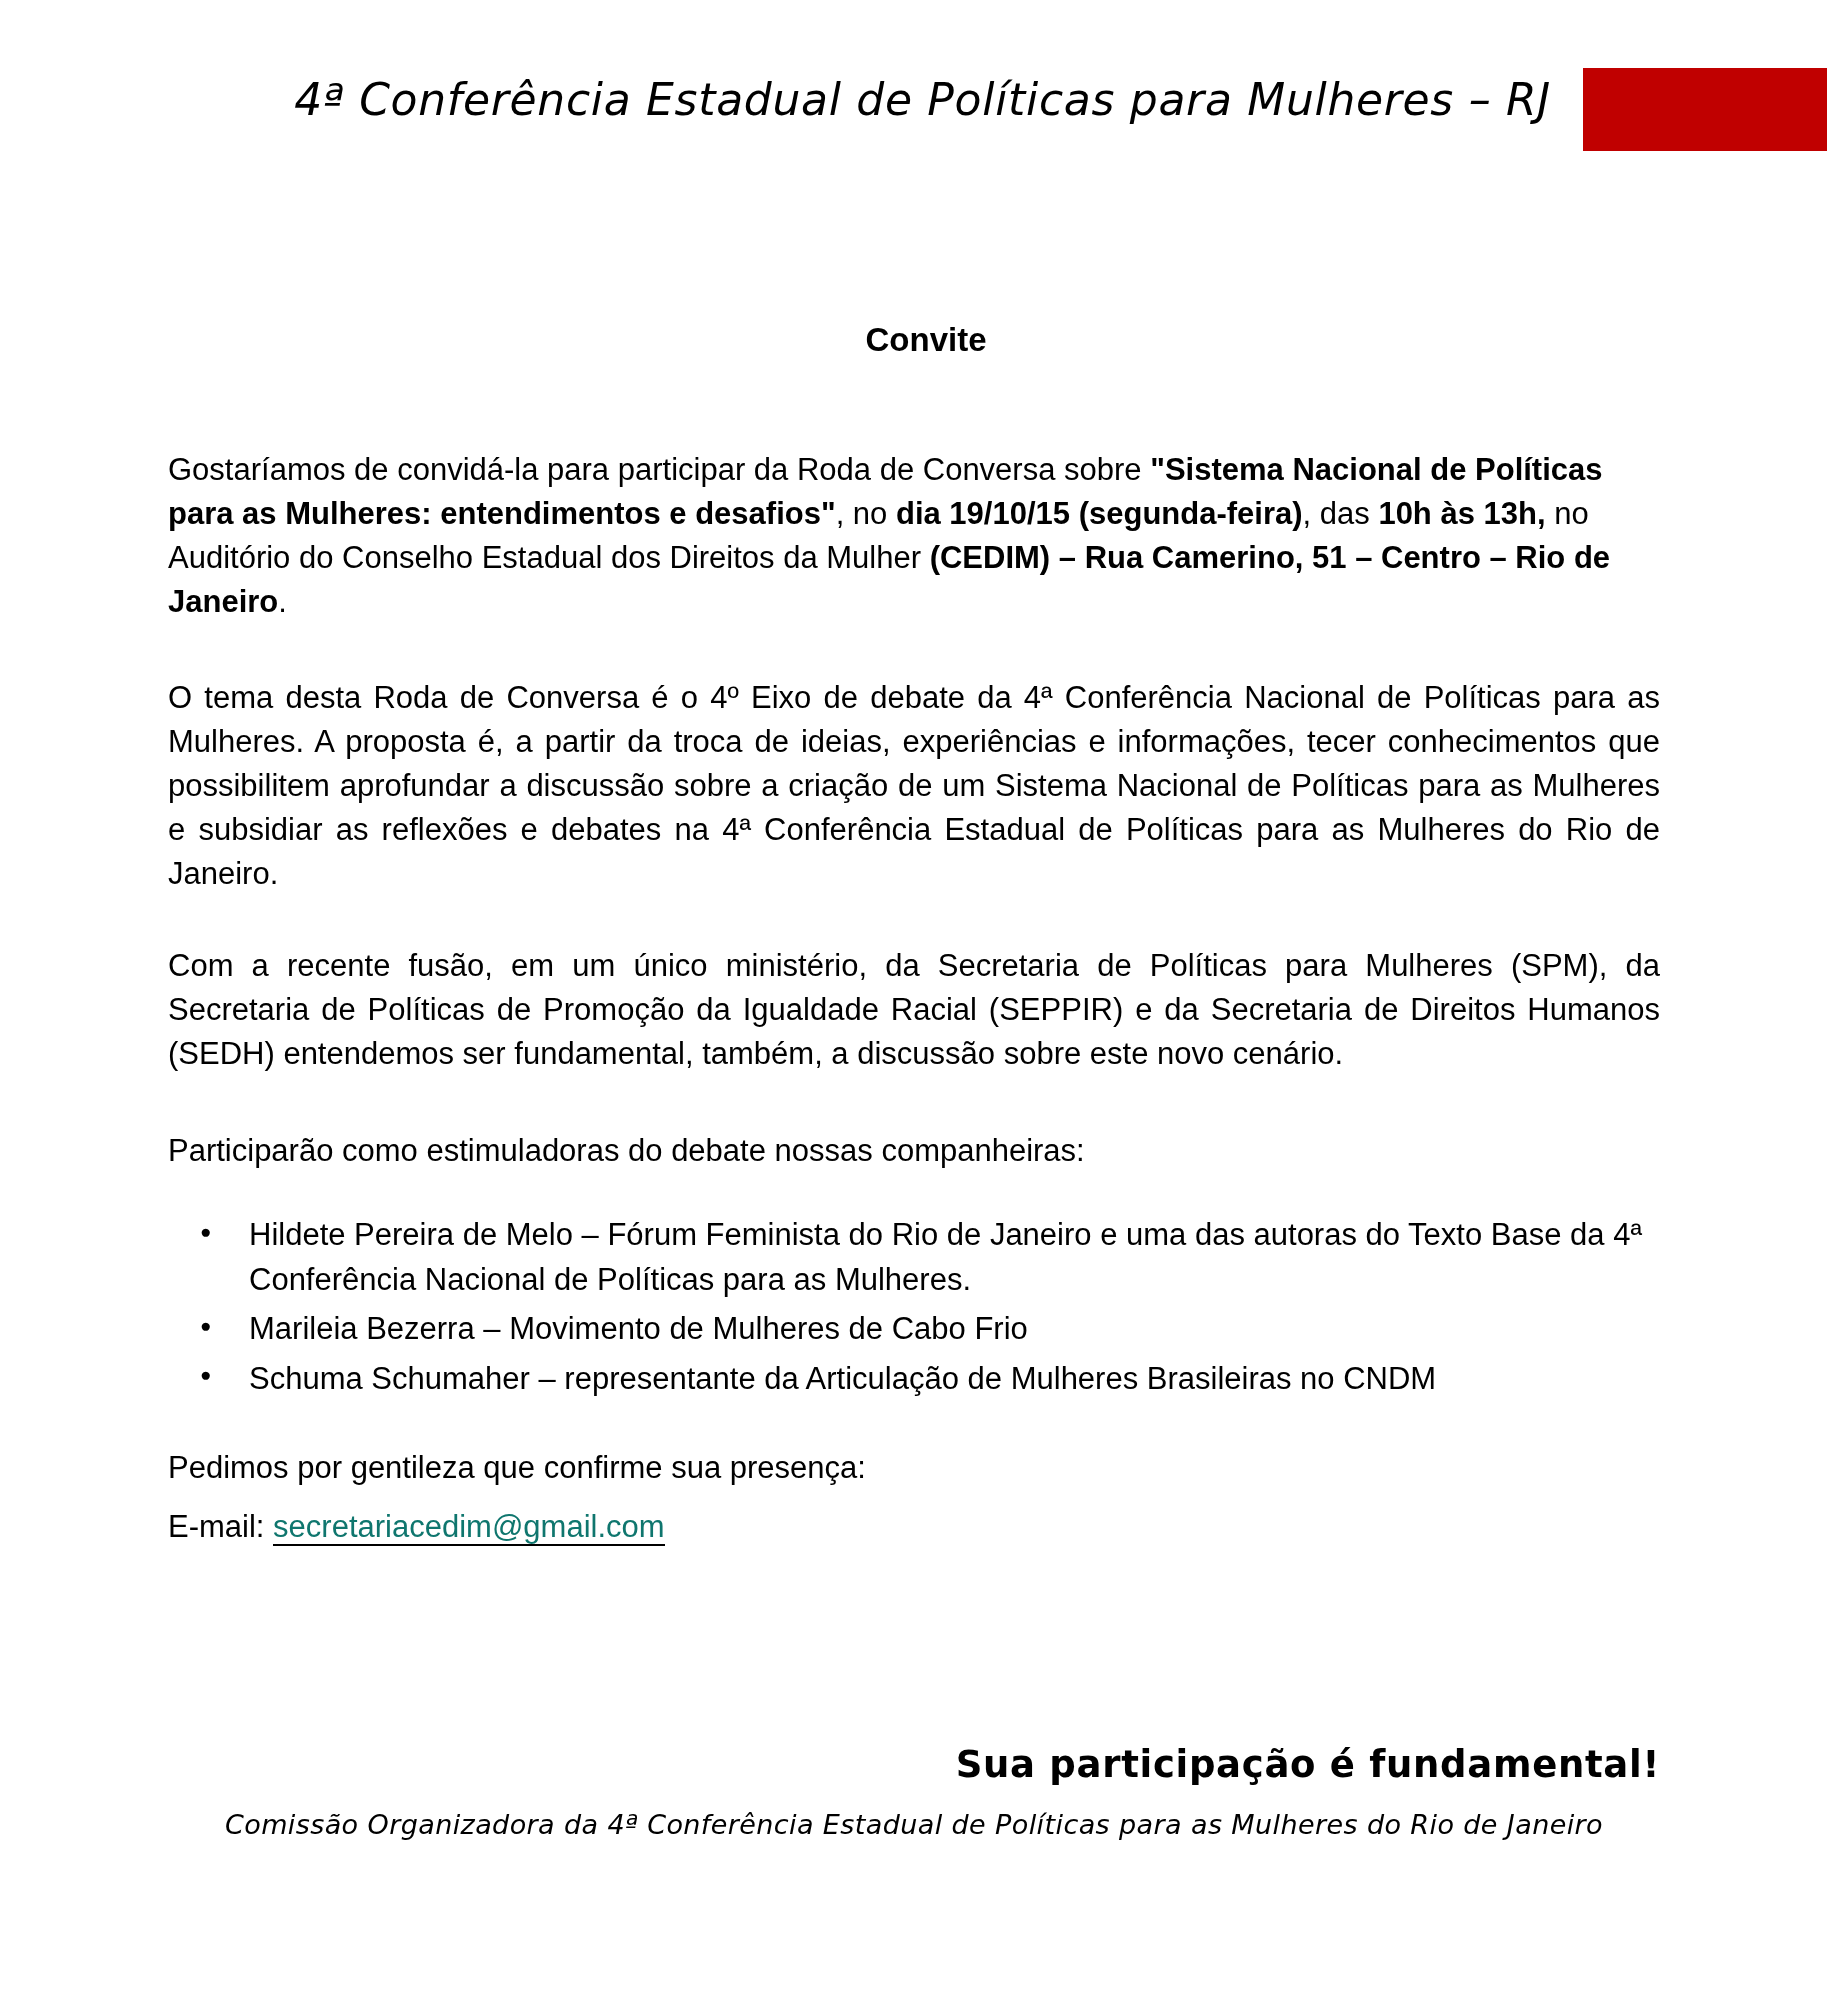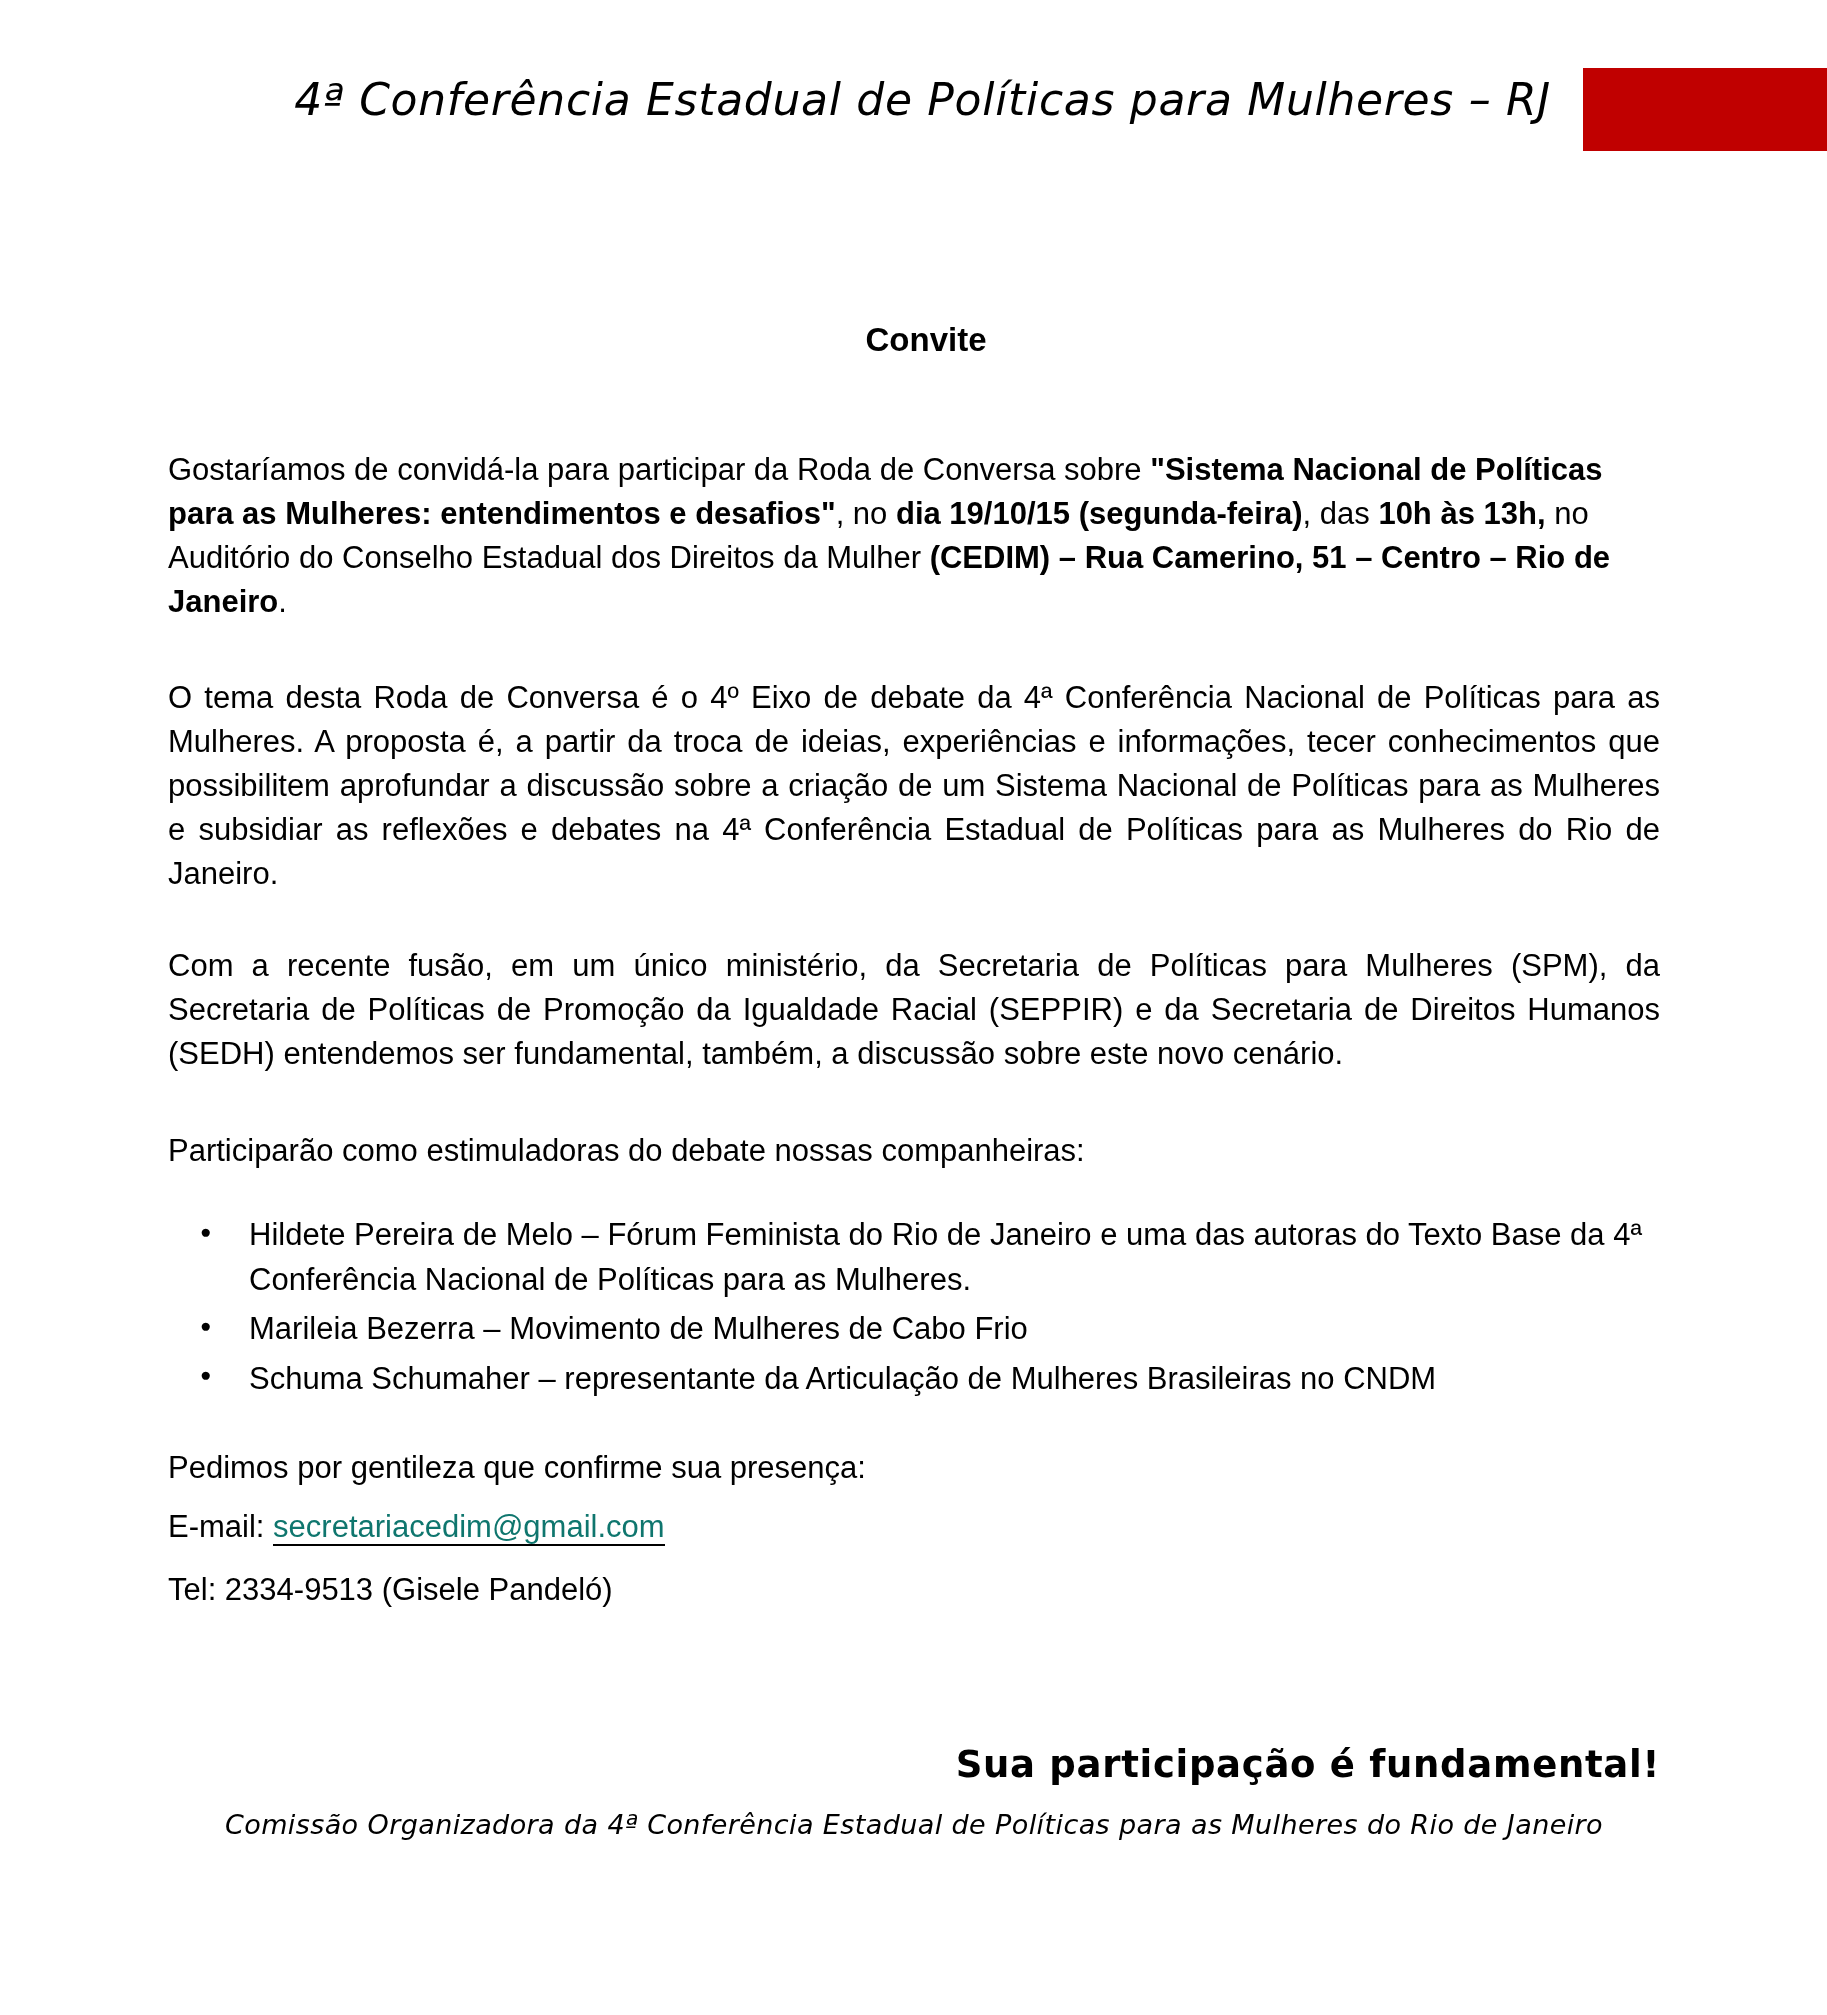--- a/index.html
+++ b/index.html
@@ -149,20 +149,19 @@
   <ul class="speakers">
     <li>Hildete Pereira de Melo – Fórum Feminista do Rio de Janeiro e uma das autoras do Texto Base da 4ª Conferência Nacional de Políticas para as Mulheres.</li>
     <li>Marileia Bezerra – Movimento de Mulheres de Cabo Frio</li>
     <li>Schuma Schumaher – representante da Articulação de Mulheres Brasileiras no CNDM</li>
   </ul>
 
   <p class="para confirm">Pedimos por gentileza que confirme sua presença:</p>
 
   <p class="para email-line"><span>E-mail: </span><a class="email-link">secretariacedim@gmail.com</a></p>
 
-  <p class="para tel-line">Tel: 2334-9513 (Gisele Pandeló)</p>
 
   <div class="slogan">Sua participação é fundamental!</div>
 
   <div class="signature">Comissão Organizadora da 4ª Conferência Estadual de Políticas para as Mulheres do Rio de Janeiro</div>
 
 </div>
 
 
 </body></html>

